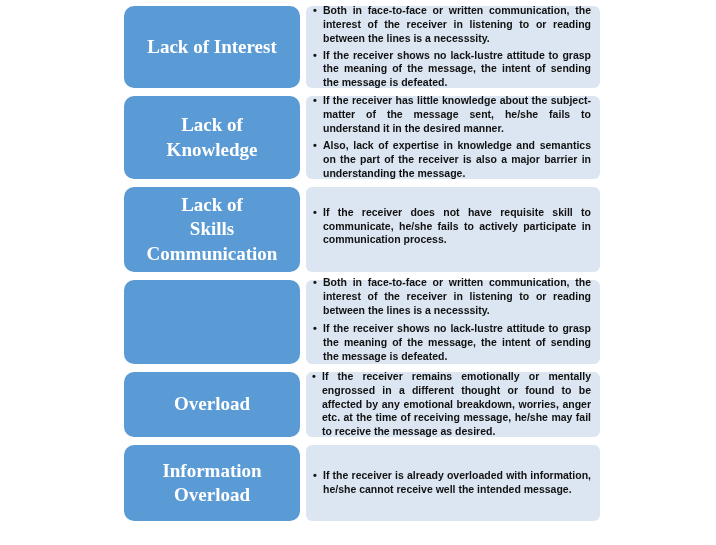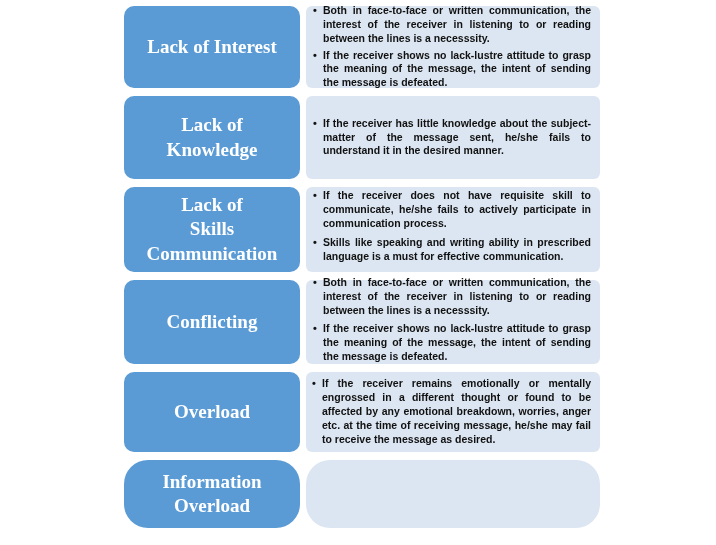--- a/index.html
+++ b/index.html
@@ -86,22 +86,22 @@
     font-size: 11px;
     line-height: 1.32;
     color: #111111;
   }
 
   
   .row-0 .label-box, .row-0 .detail-box { height: 82px; }
   .row-1 .label-box, .row-1 .detail-box { height: 83px; }
   .row-2 .label-box, .row-2 .detail-box { height: 85px; }
   .row-3 .label-box, .row-3 .detail-box { height: 84px; }
-  .row-4 .label-box, .row-4 .detail-box { height: 80px; padding-left: 6px; }
-  .row-5 .label-box, .row-5 .detail-box { height: 68px; border-radius: 24px; }
+  .row-4 .label-box, .row-4 .detail-box { height: 65px; padding-left: 6px; }
+  .row-5 .label-box, .row-5 .detail-box { height: 76px; }
 
   .row-2 .detail-box li { margin-bottom: 6px; }
   .row-3 .detail-box li { margin-bottom: 4px; }
 </style>
 </head>
 <body>
 
 <div id="diagram">
 
   <div class="row row-0">
@@ -121,44 +121,43 @@
   <div class="row row-1">
     <div class="label-box">
       <div>
         <span>Lack of</span>
         <span>Knowledge</span>
       </div>
     </div>
     <div class="detail-box">
       <ul>
         <li>If the receiver has little knowledge about the subject-matter of the message sent, he/she fails to understand it in the desired manner.</li>
+        <li>Also, lack of expertise in knowledge and semantics on the part of the receiver is also a major barrier in understanding the message.</li>
       </ul>
     </div>
   </div>
 
   <div class="row row-2">
     <div class="label-box">
       <div>
         <span>Lack of</span>
         <span>Skills</span>
         <span>Communication</span>
       </div>
     </div>
     <div class="detail-box">
       <ul>
         <li>If the receiver does not have requisite skill to communicate, he/she fails to actively participate in communication process.</li>
-        <li>Skills like speaking and writing ability in prescribed language is a must for effective communication.</li>
       </ul>
     </div>
   </div>
 
   <div class="row row-3">
     <div class="label-box">
       <div>
-        <span>Conflicting</span>
       </div>
     </div>
     <div class="detail-box">
       <ul>
         <li>Both in face-to-face or written communication, the interest of the receiver in listening to or reading between the lines is a necesssity.</li>
         <li>If the receiver shows no lack-lustre attitude to grasp the meaning of the message, the intent of sending the message is defeated.</li>
       </ul>
     </div>
   </div>
 
@@ -177,17 +176,18 @@
 
   <div class="row row-5">
     <div class="label-box">
       <div>
         <span>Information</span>
         <span>Overload</span>
       </div>
     </div>
     <div class="detail-box">
       <ul>
+        <li>If the receiver is already overloaded with information, he/she cannot receive well the intended message.</li>
       </ul>
     </div>
   </div>
 
 </div>
 
 </body></html>

